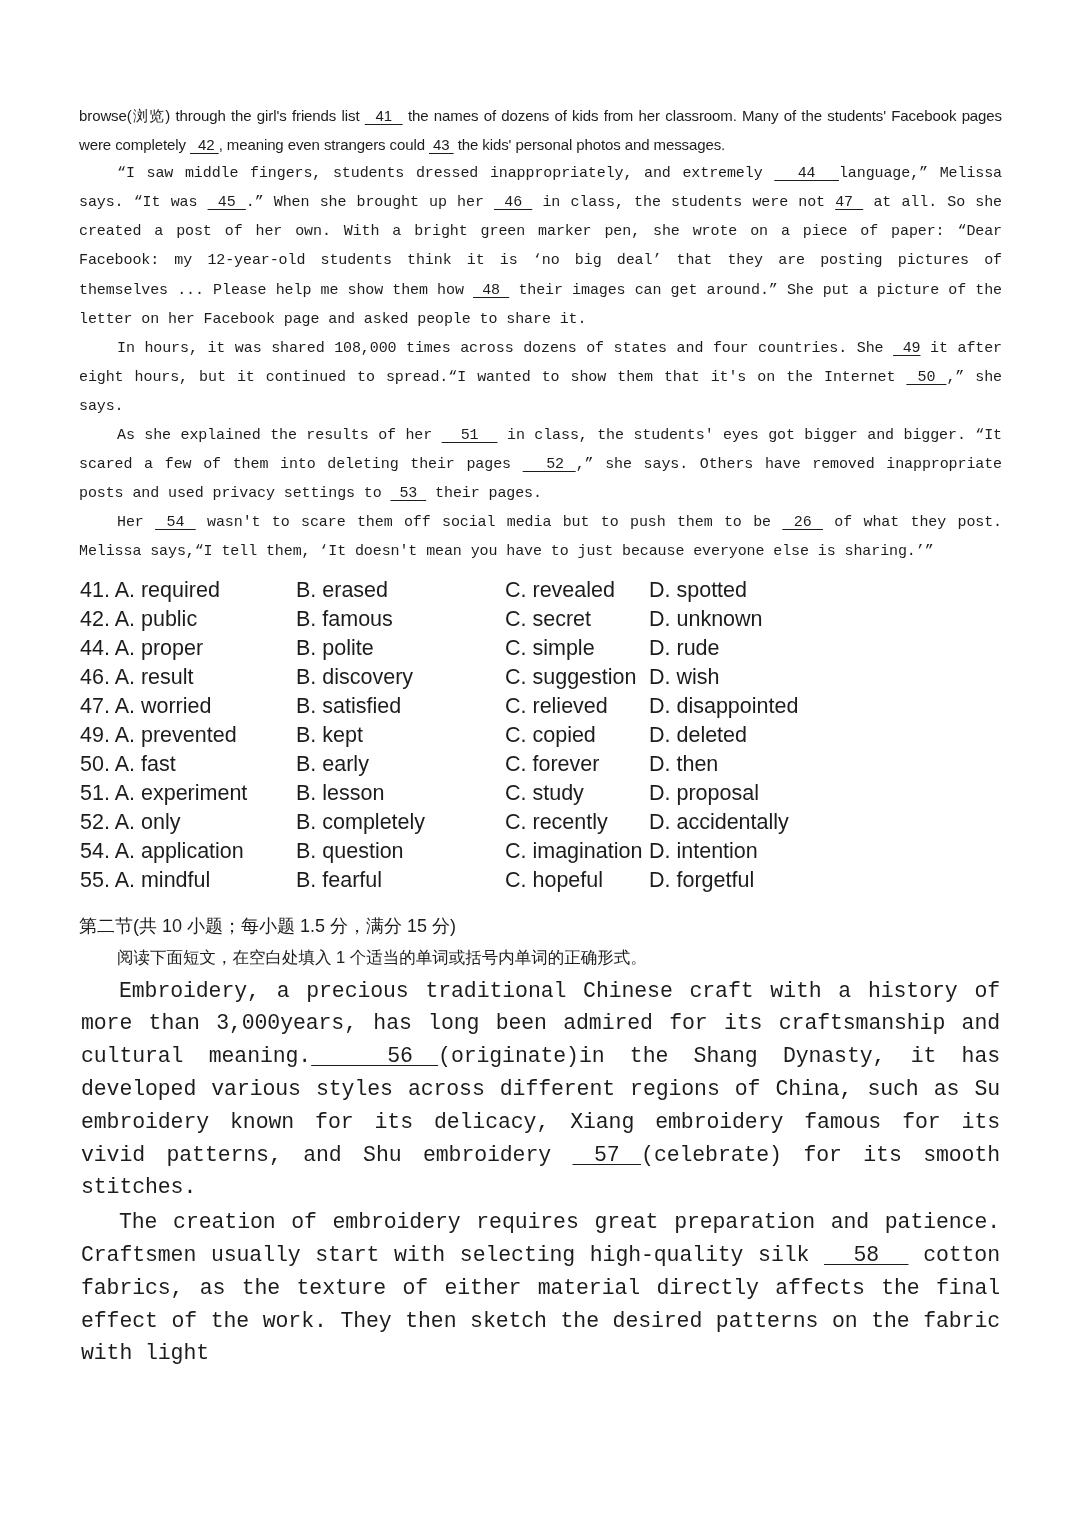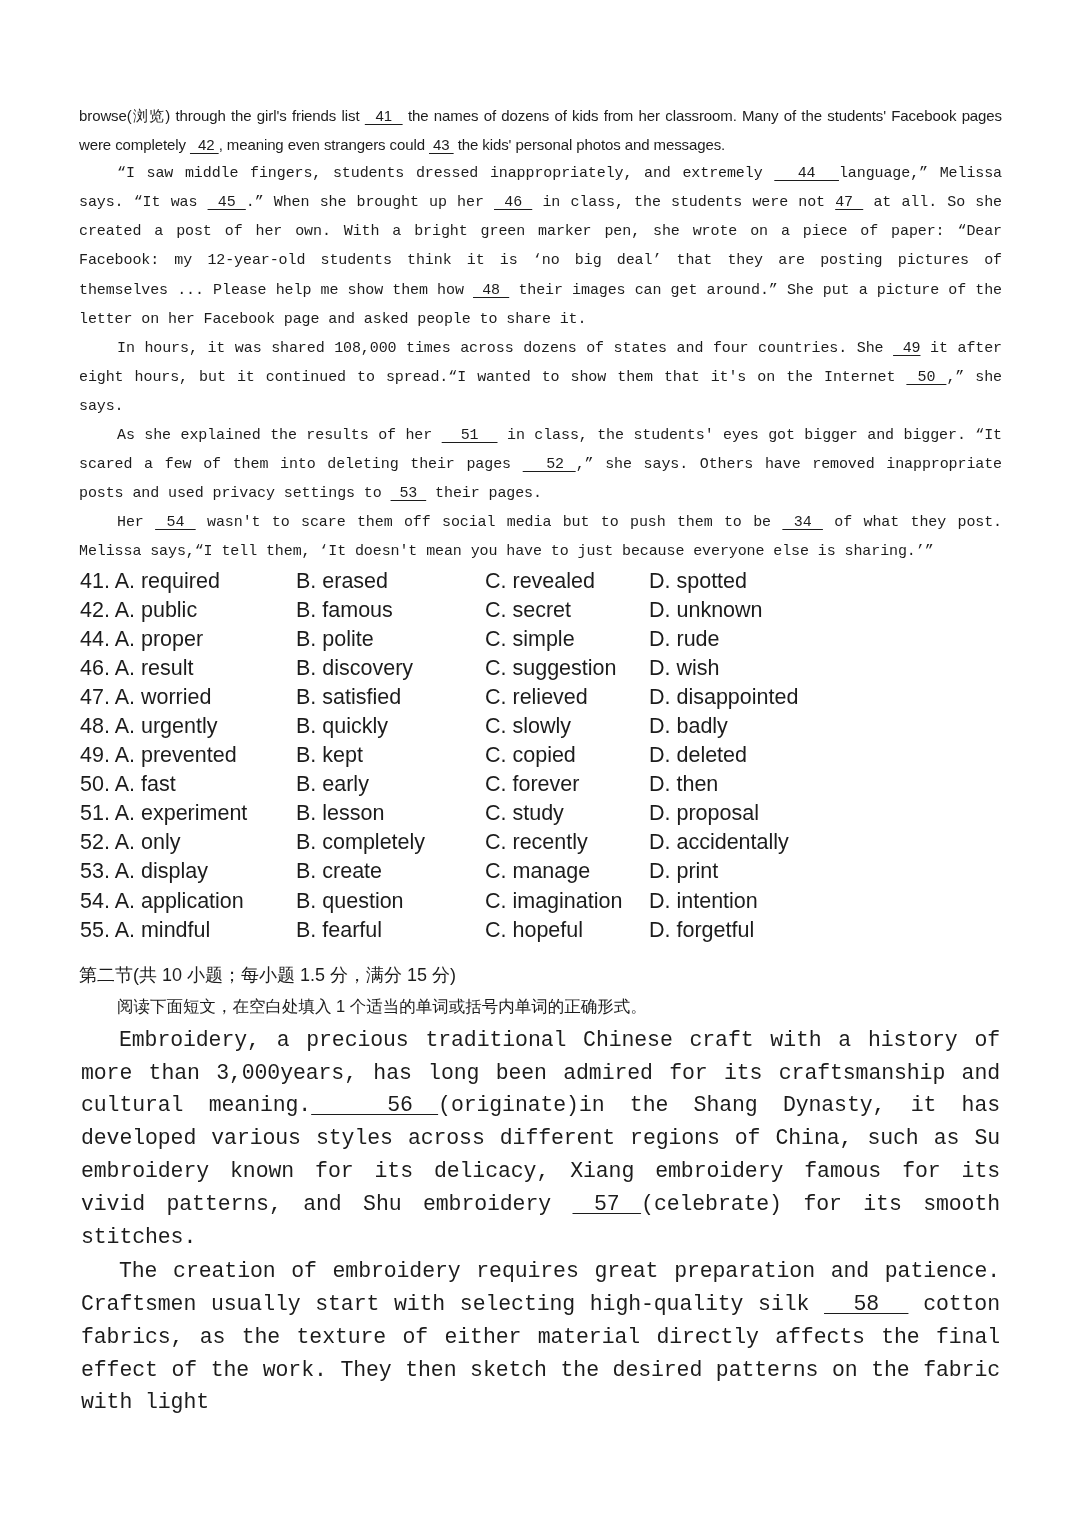--- a/index.html
+++ b/index.html
@@ -2,38 +2,38 @@
 <html><head>
 <meta charset="utf-8">
 <style>
   html, body { margin: 0; padding: 0; background: #ffffff; }
   body { width: 1080px; height: 1524px; position: relative; overflow: hidden;
          font-family: "Liberation Sans", "DejaVu Sans", sans-serif; color: #1c1c1c; }
   .page { position: absolute; left: 79px; top: 101px; width: 923px; }
   .p1 { font-size: 15px; line-height: 29.1px; text-align: justify; margin: 0; letter-spacing: -0.1px; }
   .ind { text-indent: 38px; font-family: Liberation Mono, monospace; }
   .blank { text-decoration: underline; text-underline-offset: 3px; text-decoration-thickness: 1px; white-space: pre; }
-  .opts { margin-top: 0; font-size: 21.5px; line-height: 29.1px; }
+  .opts { margin-top: 9px; font-size: 21.5px; line-height: 29.1px; }
   .opt-row { position: relative; height: 29.1px; white-space: nowrap; }
   .opt-row span { position: absolute; top: 0; }
-  .colA { left: 1px; } .colB { left: 217px; text-align: center; } .colC { left: 406px; } .colD { left: 570px; }
+  .colA { left: 1px; } .colB { left: 217px; text-align: center; } .colC { left: 426px; } .colD { left: 570px; }
   .sec-head { font-size: 18px; line-height: 29px; margin-top: 16px; }
   .sec-inst { font-size: 16.5px; line-height: 32px; text-indent: 38px; margin: 0; }
   .p2 { font-size: 21.5px; line-height: 32.8px; text-align: justify; margin: 2px; letter-spacing: -0.1px; }
 </style>
 </head>
 <body>
 
 <div class="page">
   <div id="passage1">
       <p class="p1"><span>browse(浏览) through the girl's friends list </span><span class="blank">  41  </span><span> the names of dozens of kids from her classroom. Many of the students' Facebook pages were completely </span><span class="blank">  42 </span><span>, meaning even strangers could </span><span class="blank"> 43 </span><span> the kids' personal photos and messages.</span></p>
       <p class="p1 ind"><span>“I saw middle fingers, students dressed inappropriately, and extremely </span><span class="blank">  44  </span><span>language,” Melissa says. “It was </span><span class="blank"> 45 </span><span>.” When she brought up her </span><span class="blank"> 46 </span><span> in class, the students were not </span><span class="blank">47 </span><span> at all. So she created a post of her own. With a bright green marker pen, she wrote on a piece of paper: “Dear Facebook: my 12-year-old students think it is ‘no big deal’ that they are posting pictures of themselves ... Please help me show them how </span><span class="blank"> 48 </span><span> their images can get around.” She put a picture of the letter on her Facebook page and asked people to share it.</span></p>
       <p class="p1 ind"><span>In hours, it was shared 108,000 times across dozens of states and four countries. She </span><span class="blank"> 49</span><span> it after eight hours, but it continued to spread.“I wanted to show them that it's on the Internet </span><span class="blank"> 50 </span><span>,” she says.</span></p>
       <p class="p1 ind"><span>As she explained the results of her </span><span class="blank">  51  </span><span> in class, the students' eyes got bigger and bigger. “It scared a few of them into deleting their pages </span><span class="blank">  52 </span><span>,” she says. Others have removed inappropriate posts and used privacy settings to </span><span class="blank"> 53 </span><span> their pages.</span></p>
-      <p class="p1 ind"><span>Her </span><span class="blank"> 54 </span><span> wasn't to scare them off social media but to push them to be </span><span class="blank"> 34 </span><span> of what they post. Melissa says,“I tell them, ‘It doesn't mean you have to just because everyone else is sharing.’”</span></p>
+      <p class="p1 ind"><span>Her </span><span class="blank"> 54 </span><span> wasn't to scare them off social media but to push them to be </span><span class="blank"> 26 </span><span> of what they post. Melissa says,“I tell them, ‘It doesn't mean you have to just because everyone else is sharing.’”</span></p>
     </div>
 
   <div class="opts" id="options">
       <div class="opt-row">
         <span class="colA">41. A. required</span>
         <span class="colB">B. erased</span>
         <span class="colC">C. revealed</span>
         <span class="colD">D. spotted</span>
       </div>
       <div class="opt-row">
@@ -54,26 +54,20 @@
         <span class="colC">C. suggestion</span>
         <span class="colD">D. wish</span>
       </div>
       <div class="opt-row">
         <span class="colA">47. A. worried</span>
         <span class="colB">B. satisfied</span>
         <span class="colC">C. relieved</span>
         <span class="colD">D. disappointed</span>
       </div>
       <div class="opt-row">
-        <span class="colA">48. A. urgently</span>
-        <span class="colB">B. quickly</span>
-        <span class="colC">C. slowly</span>
-        <span class="colD">D. badly</span>
-      </div>
-      <div class="opt-row">
         <span class="colA">49. A. prevented</span>
         <span class="colB">B. kept</span>
         <span class="colC">C. copied</span>
         <span class="colD">D. deleted</span>
       </div>
       <div class="opt-row">
         <span class="colA">50. A. fast</span>
         <span class="colB">B. early</span>
         <span class="colC">C. forever</span>
         <span class="colD">D. then</span>
@@ -82,26 +76,20 @@
         <span class="colA">51. A. experiment</span>
         <span class="colB">B. lesson</span>
         <span class="colC">C. study</span>
         <span class="colD">D. proposal</span>
       </div>
       <div class="opt-row">
         <span class="colA">52. A. only</span>
         <span class="colB">B. completely</span>
         <span class="colC">C. recently</span>
         <span class="colD">D. accidentally</span>
-      </div>
-      <div class="opt-row">
-        <span class="colA">53. A. display</span>
-        <span class="colB">B. create</span>
-        <span class="colC">C. manage</span>
-        <span class="colD">D. print</span>
       </div>
       <div class="opt-row">
         <span class="colA">54. A. application</span>
         <span class="colB">B. question</span>
         <span class="colC">C. imagination</span>
         <span class="colD">D. intention</span>
       </div>
       <div class="opt-row">
         <span class="colA">55. A. mindful</span>
         <span class="colB">B. fearful</span>

